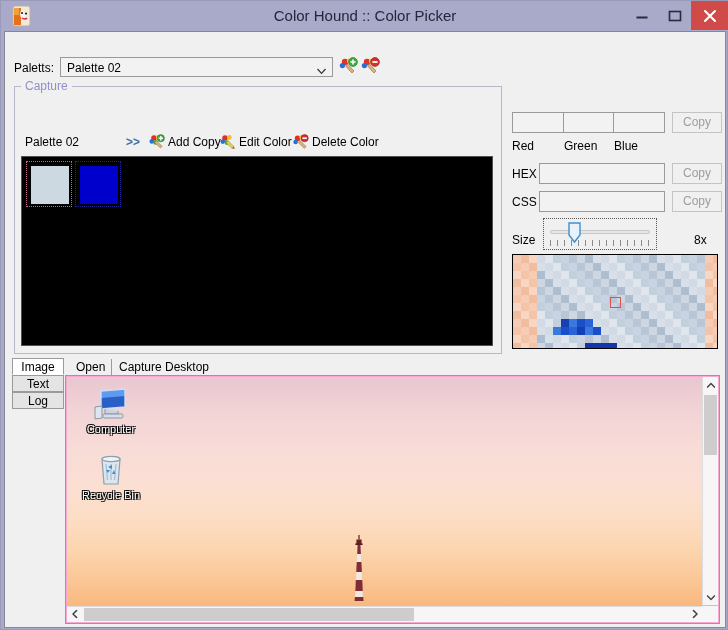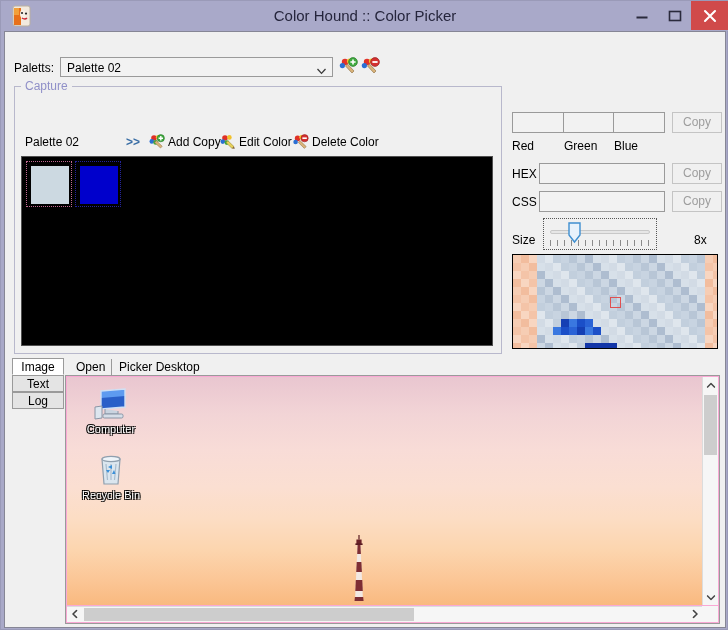--- a/index.html
+++ b/index.html
@@ -978,21 +978,21 @@
     </div>
 
     <div id="lower-area">
 
       <div id="vtab-image" class="vtab">Image</div>
       <div id="vtab-text" class="vtab">Text</div>
       <div id="vtab-log" class="vtab">Log</div>
 
       <div id="toolrow">
         <div class="tbtn" id="tbtn-open">Open</div>
-        <div class="tbtn" id="tbtn-capture">Picker Desktop</div>
+        <div class="tbtn" id="tbtn-capture">Capture Desktop</div>
       </div>
 
       <div id="image-pane">
         <div id="desktop-shot">
 
           <div class="dicon" id="dicon-computer">
             <span class="glyph">
               <svg width="38" height="34" viewBox="0 0 38 34">
                 <path d="M9 4 L33 2 L33 20 L9 22 Z" fill="#2a5fc8"></path>
                 <path d="M9 4 L33 2 L33 9 L9 11 Z" fill="#5e9bf0"></path>

